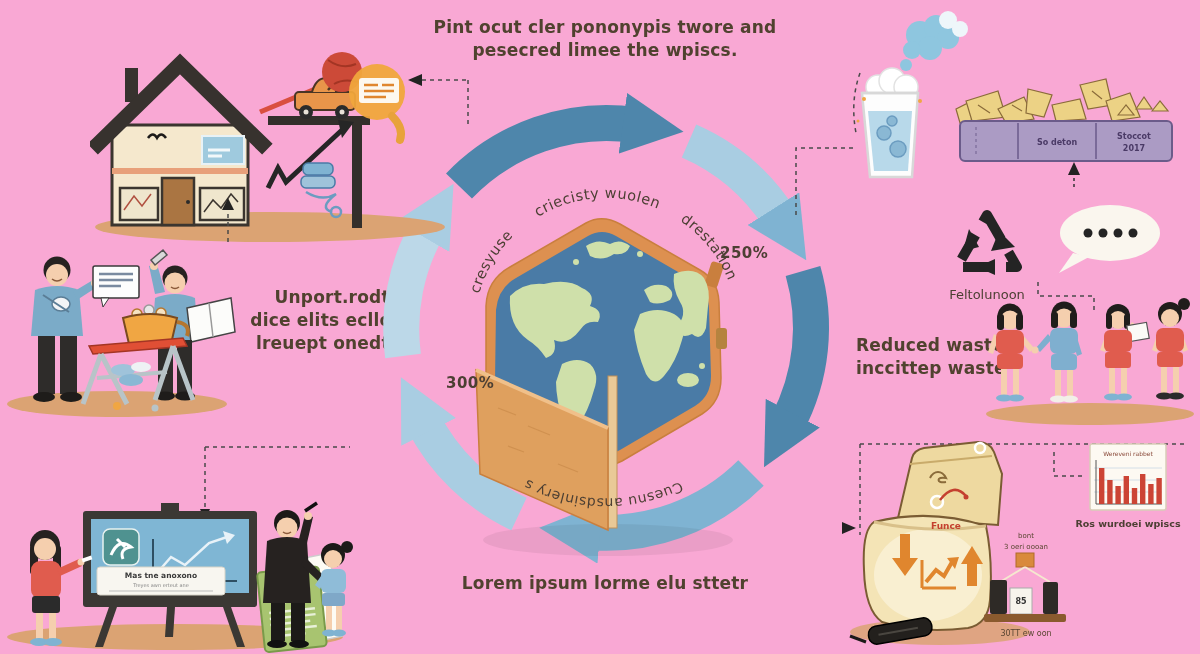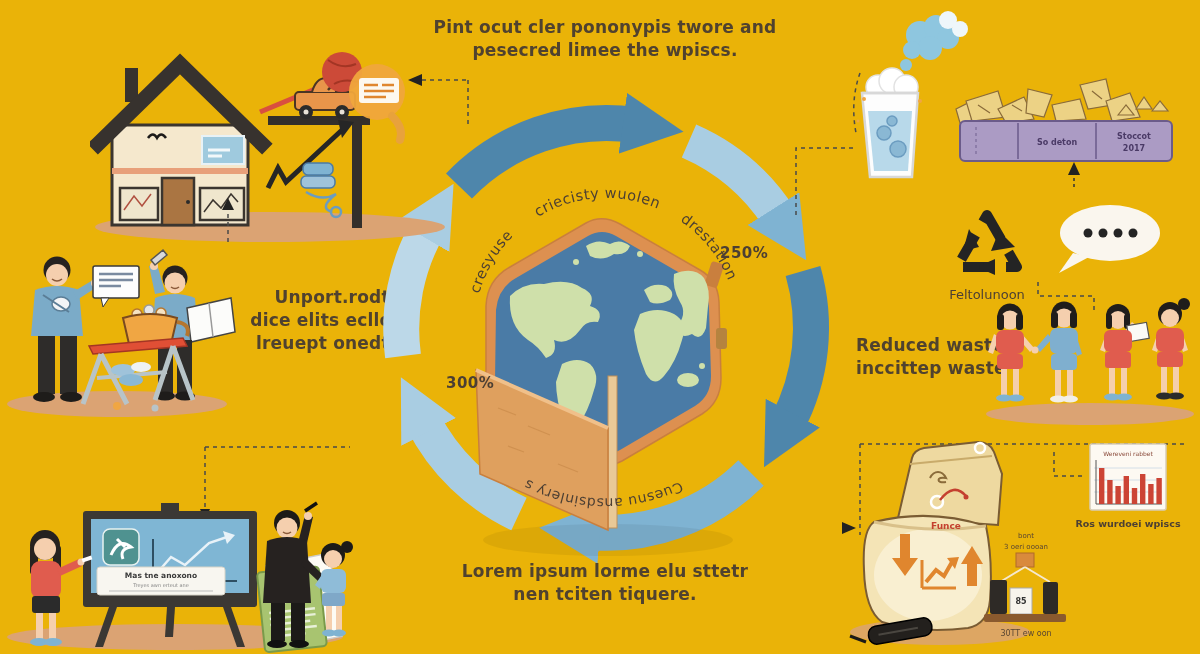--- a/index.html
+++ b/index.html
@@ -1,16 +1,16 @@
 <!DOCTYPE html>
 <html><head>
 <meta charset="utf-8">
 <style>
   html,body{margin:0;padding:0;}
-  .canvas{position:relative;width:1200px;height:654px;background:#eab308;overflow:hidden;
+  .canvas{position:relative;width:1200px;height:654px;background:#f9a8d4;overflow:hidden;
           font-family:"DejaVu Sans",sans-serif;}
   .abs{position:absolute;}
   .blurb{font-size:17px;line-height:1.35;color:#50422f;font-weight:600;letter-spacing:.2px;}
   .blurb.center{text-align:center;}
   .blurb.right{text-align:right;}
   svg text{font-family:"DejaVu Sans",sans-serif;}
 </style>
 </head>
 <body>
 
@@ -25,23 +25,22 @@
     <div>Unport.rodtion</div>
     <div>dice elits ecllorte</div>
     <div>lreuept onedtion</div>
   </div>
 
   <div class="abs blurb" style="left:856px;top:334px;width:190px;">
     <div>Reduced waste</div>
     <div>inccittep waste</div>
   </div>
 
-  <div class="abs blurb center" style="left:452px;top:560px;width:306px;">
+  <div class="abs blurb center" style="left:452px;top:572px;width:306px;">
     <div>Lorem ipsum lorme elu sttetr</div>
-    <div>nen tciten tiquere.</div>
   </div>
 
   <svg class="abs" style="left:358px;top:78px;" width="500" height="500" viewBox="0 0 500 500">
     <defs>
       <marker id="mDark" viewBox="0 0 10 10" refX="2" refY="5" markerWidth="1.7" markerHeight="1.7" orient="auto">
           <path d="M0 0 L10 5 L0 10 Z" fill="#4e86ab"></path>
         </marker>
       <marker id="mMid" viewBox="0 0 10 10" refX="2" refY="5" markerWidth="1.7" markerHeight="1.7" orient="auto">
           <path d="M0 0 L10 5 L0 10 Z" fill="#7fb3d2"></path>
         </marker>

